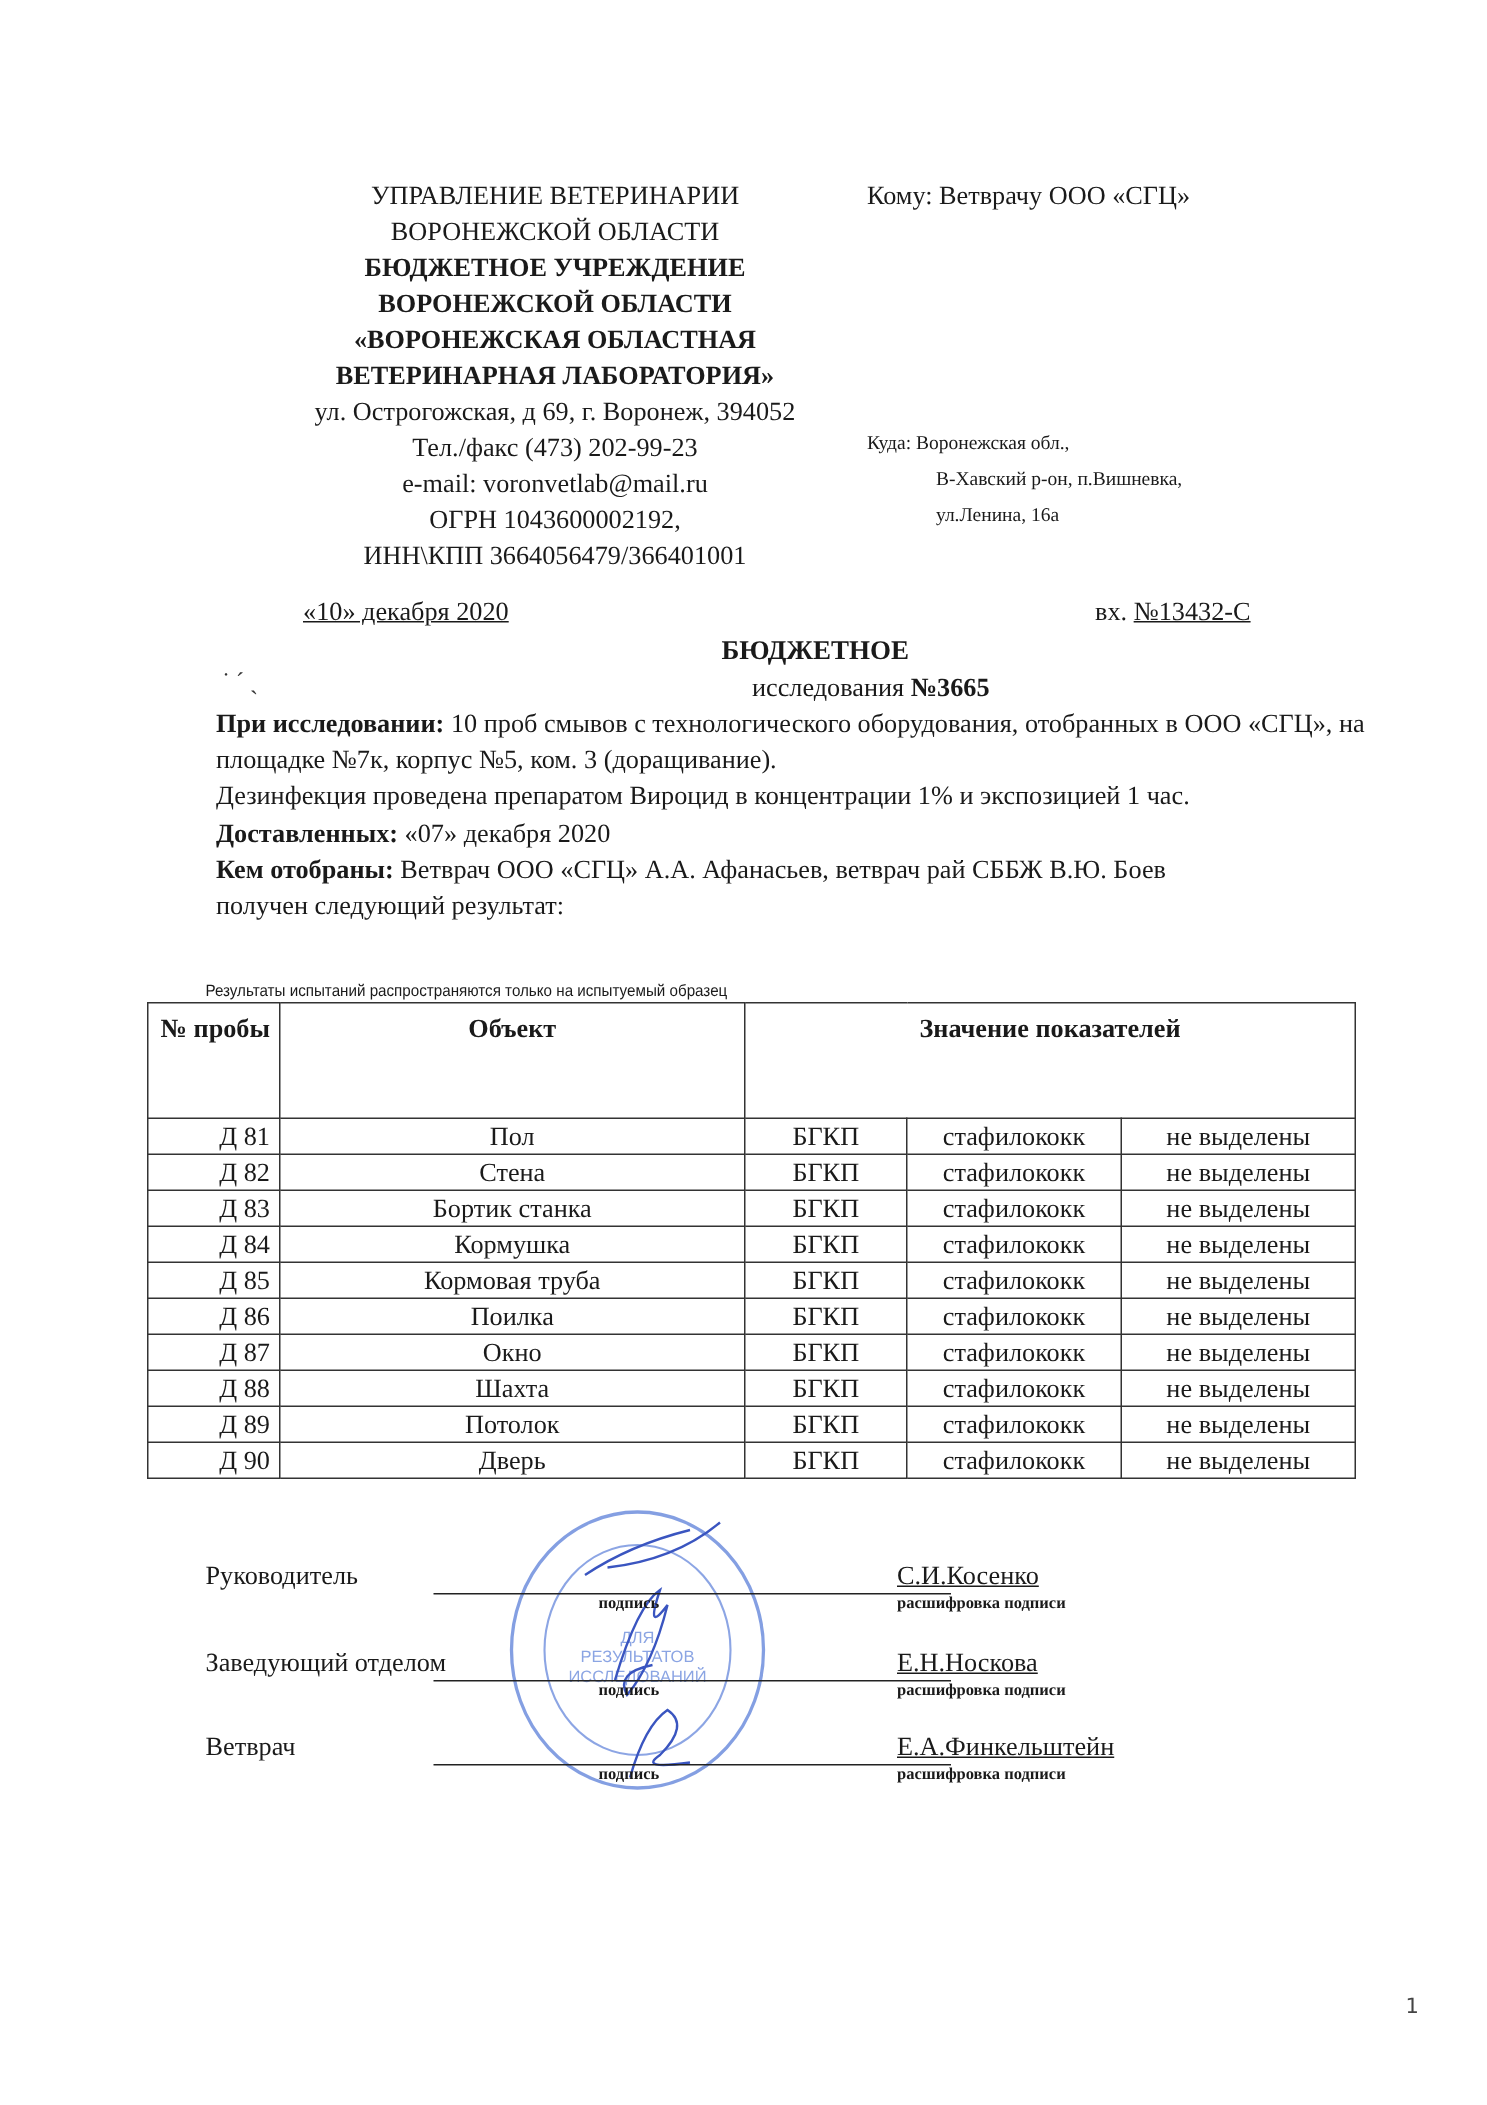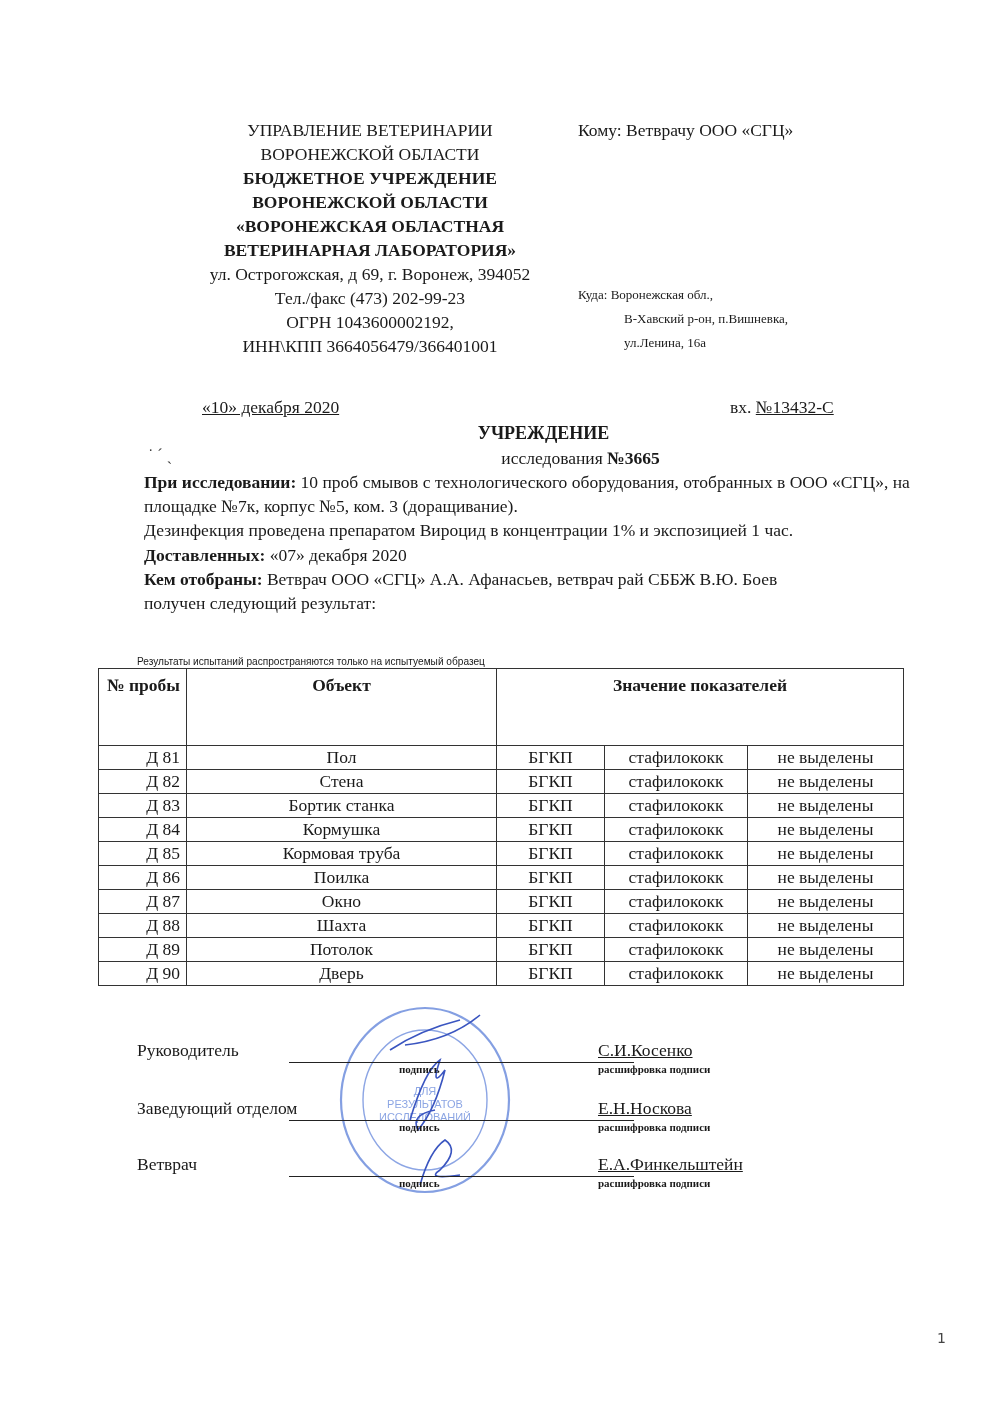--- a/index.html
+++ b/index.html
@@ -49,40 +49,41 @@
 
 <div class="abs left-head">
   <div>УПРАВЛЕНИЕ ВЕТЕРИНАРИИ</div>
   <div>ВОРОНЕЖСКОЙ ОБЛАСТИ</div>
   <div class="b">БЮДЖЕТНОЕ УЧРЕЖДЕНИЕ</div>
   <div class="b">ВОРОНЕЖСКОЙ ОБЛАСТИ</div>
   <div class="b">«ВОРОНЕЖСКАЯ ОБЛАСТНАЯ</div>
   <div class="b">ВЕТЕРИНАРНАЯ ЛАБОРАТОРИЯ»</div>
   <div>ул. Острогожская, д 69, г. Воронеж, 394052</div>
   <div>Тел./факс (473) 202-99-23</div>
+  <div>e-mail: voronvetlab@mail.ru</div>
   <div>ОГРН 1043600002192,</div>
   <div>ИНН\КПП 3664056479/366401001</div>
 </div>
 
 <div class="abs right-head">Кому: Ветврачу ООО «СГЦ»</div>
 <div class="abs addr">
   <div><span>Куда:</span> <span>Воронежская обл.,</span></div>
   <div class="indent">В-Хавский р-он, п.Вишневка,</div>
   <div class="indent">ул.Ленина, 16а</div>
 </div>
 
 <div class="abs date">«10» декабря 2020</div>
 <div class="abs inno">
   <span>вх.</span>
   <u>№13432-С</u>
 </div>
 
 <div class="abs specks">˙ ˊ ˏ</div>
 
-<div class="abs title">УЧРЕЖДЕНИЕ</div>
+<div class="abs title">БЮДЖЕТНОЕ</div>
 <div class="abs subtitle">
   <span>исследования</span>
   <b>№3665</b>
 </div>
 
 <div class="abs body-text">
   <div><b>При исследовании:</b> <span>10 проб смывов с технологического оборудования, отобранных в ООО «СГЦ», на площадке №7к, корпус №5, ком. 3 (доращивание).</span></div>
   <div>Дезинфекция проведена препаратом Вироцид в концентрации 1% и экспозицией 1 час.</div>
   <div><b>Доставленных:</b> <span>«07» декабря 2020</span></div>
   <div><b>Кем отобраны:</b> <span>Ветврач ООО «СГЦ» А.А. Афанасьев, ветврач рай СББЖ В.Ю. Боев</span></div>

